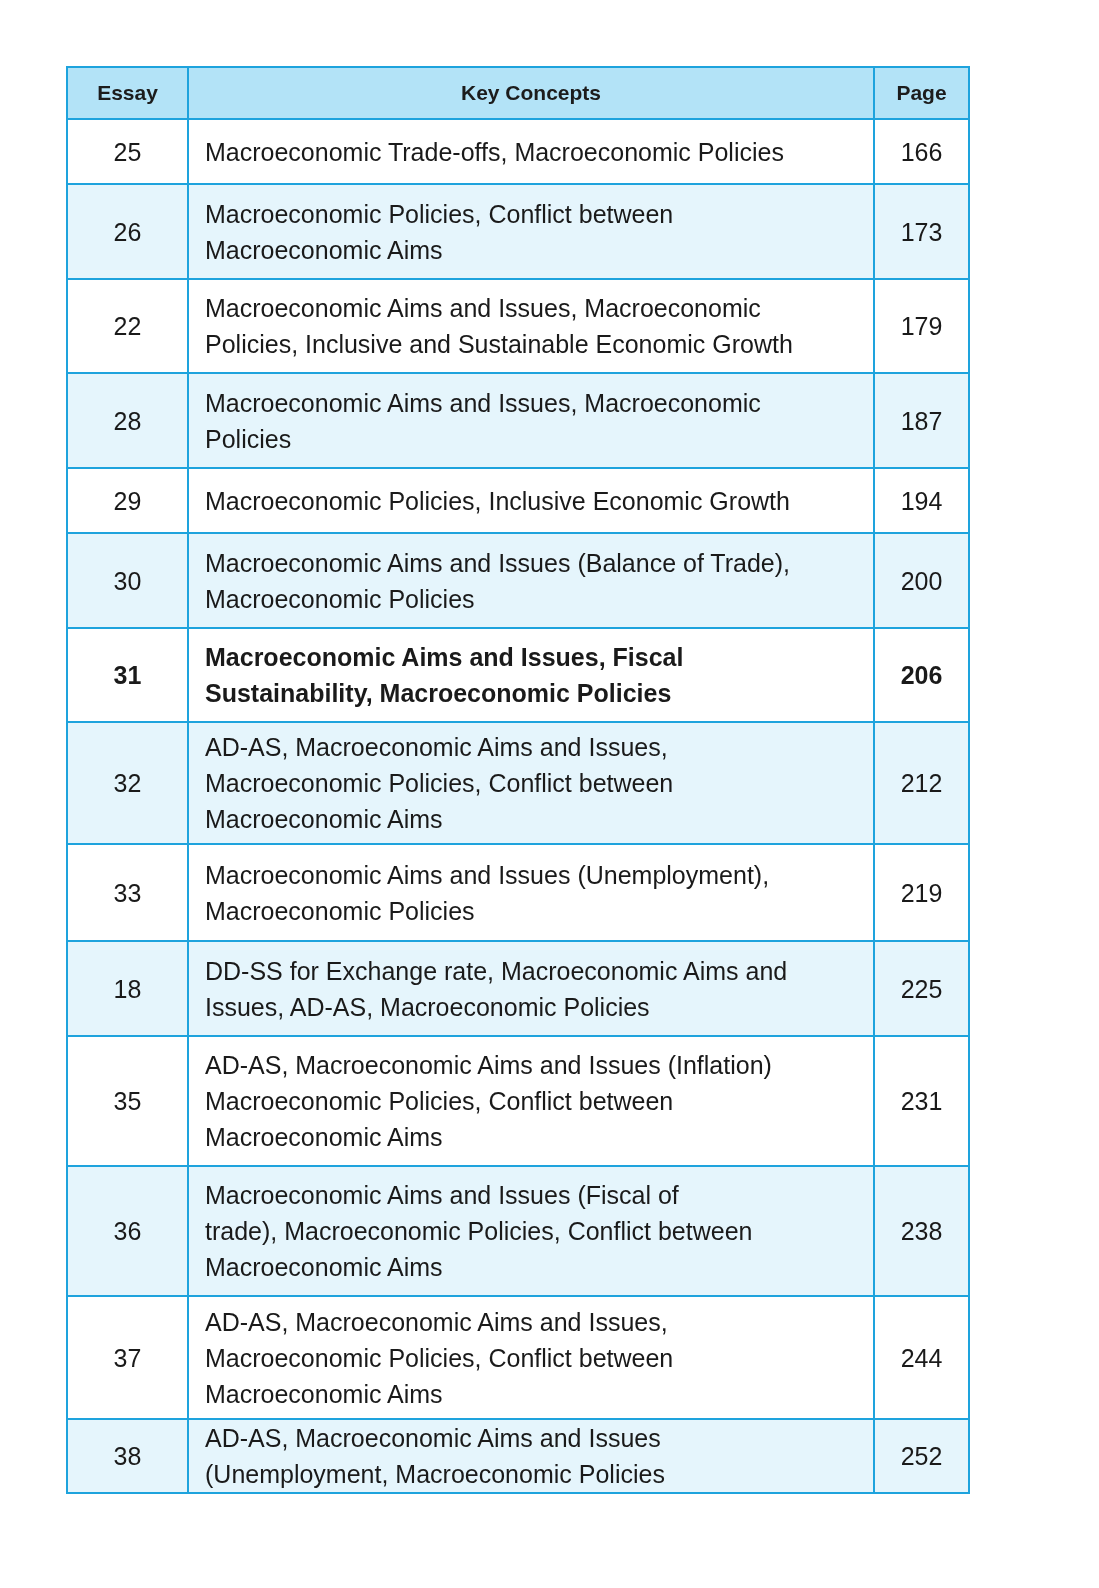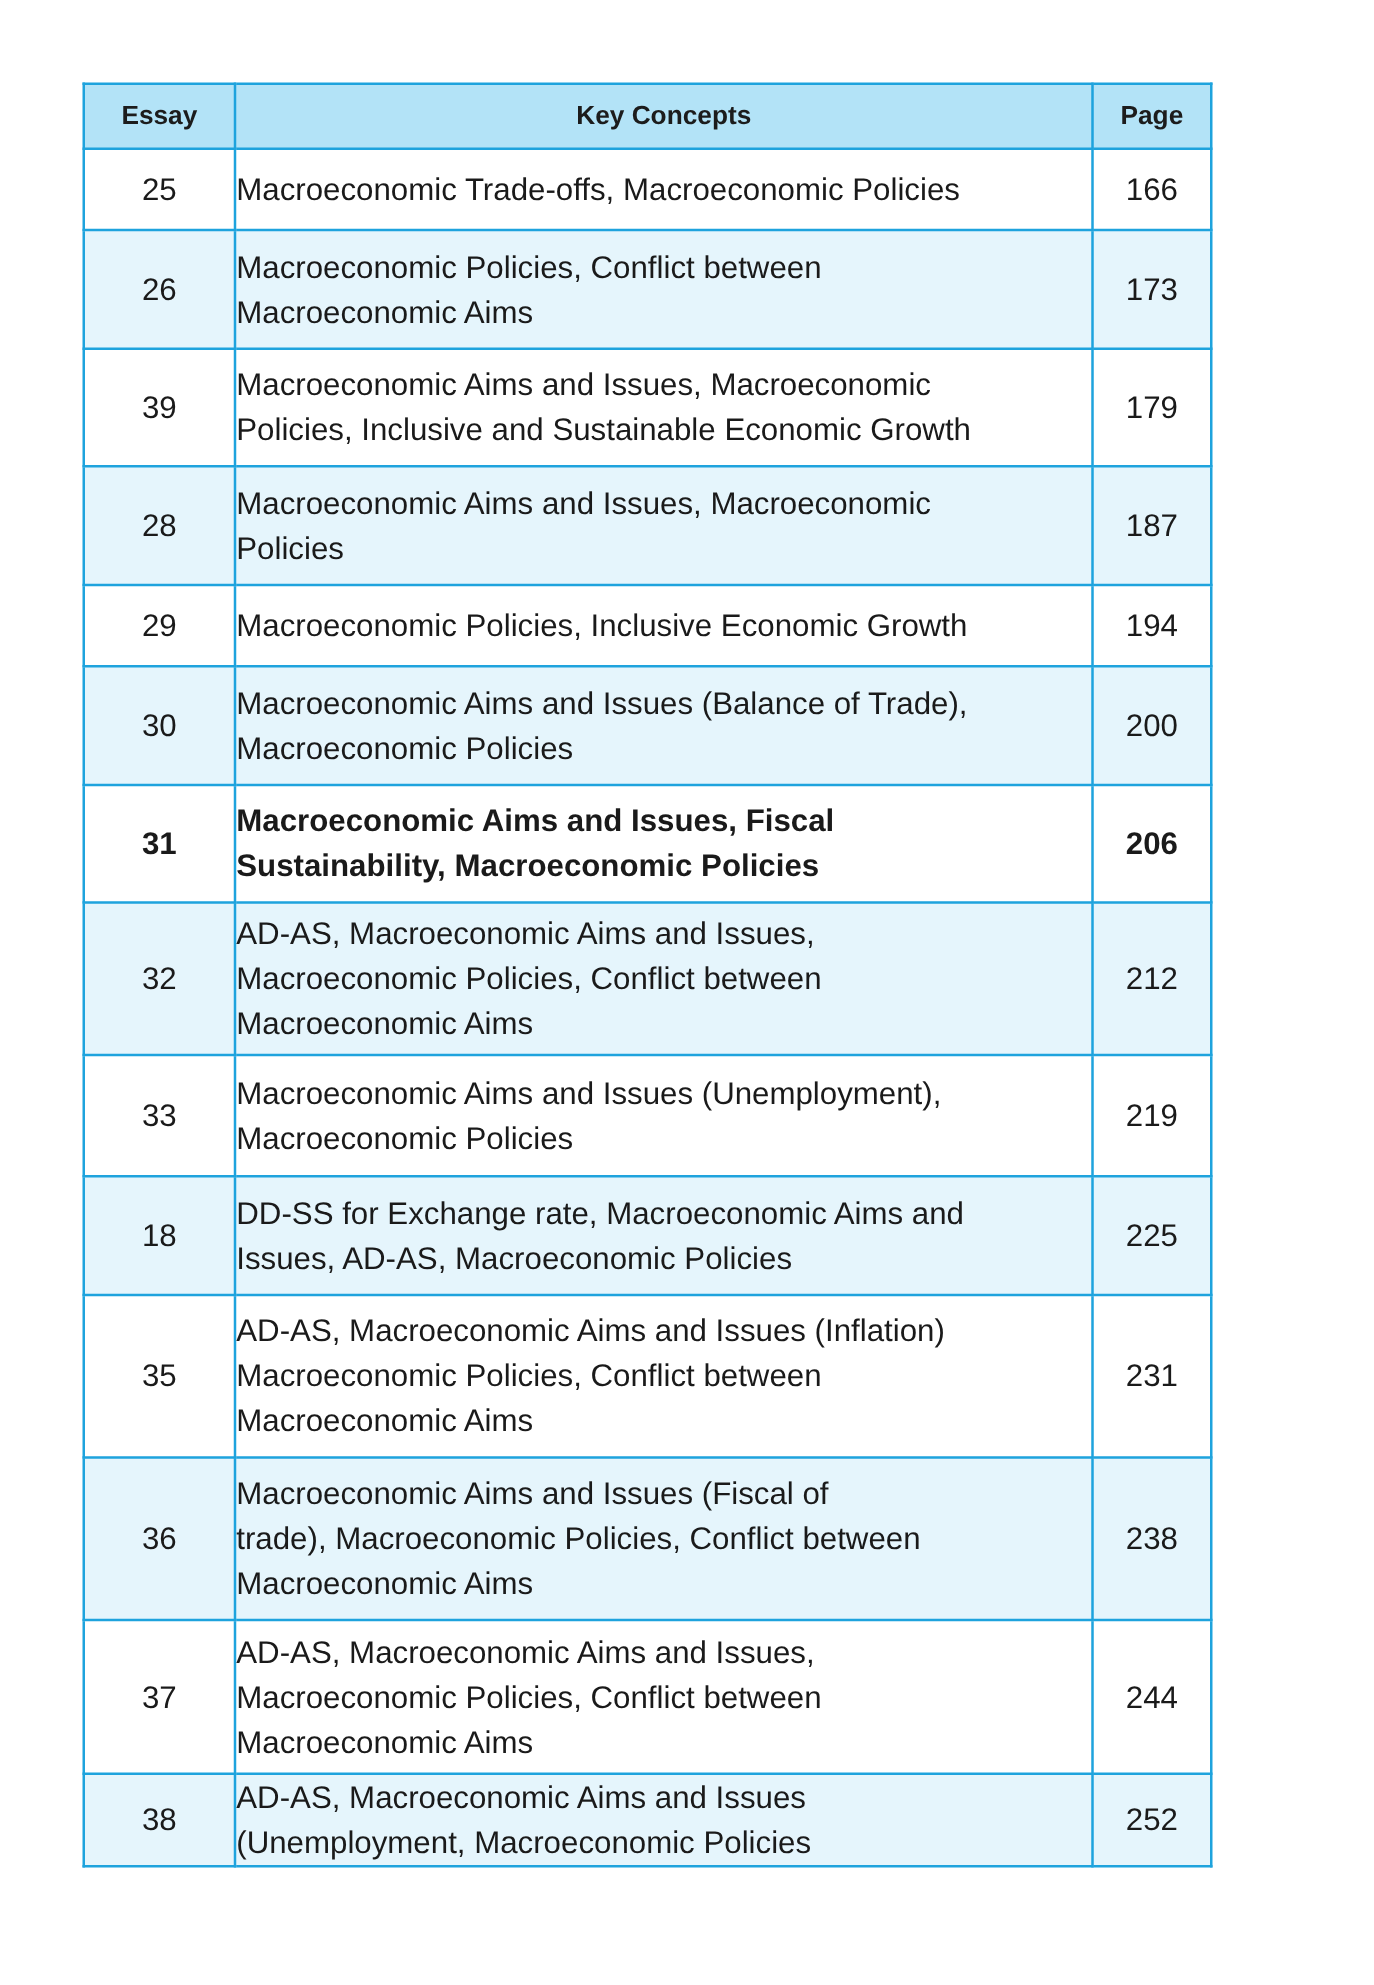--- a/index.html
+++ b/index.html
@@ -2,21 +2,21 @@
 <html><head>
 <meta charset="utf-8">
 <style>
   html, body { margin:0; padding:0; background:#ffffff; }
   body { width:1099px; height:1588px; position:relative; font-family:"Liberation Sans", sans-serif; color:#1a1a1a; }
   table { position:absolute; left:66px; top:66px; width:902px; border-collapse:collapse; table-layout:fixed; }
   td, th { border:2.5px solid #1ea3dd; padding:0; vertical-align:middle; }
   th { background:#b3e3f7; font-weight:bold; font-size:21px; height:50px; color:#1c1c1c; }
   td { font-size:25px; line-height:36px; }
   td.num { text-align:center;margin-left:29px; }
-  td.concepts { padding-right:10px;margin-left:21px; }
+  td.concepts { padding-left:16px; padding-right:10px;margin-left:21px; }
   tr.alt td { background:#e5f5fc; }
   .line { display:block; white-space:nowrap; }
 </style>
 </head>
 <body>
 
 <table>
   <colgroup>
     <col style="width:121px">
     <col style="width:686px">
@@ -39,21 +39,21 @@
       </tr>
       <tr class="alt" style="height: 95px;">
         <td class="num">26</td>
         <td class="concepts">
           <span class="line">Macroeconomic Policies, Conflict between</span>
           <span class="line">Macroeconomic Aims</span>
         </td>
         <td class="num">173</td>
       </tr>
       <tr style="height: 94px;">
-        <td class="num">39</td>
+        <td class="num">22</td>
         <td class="concepts">
           <span class="line">Macroeconomic Aims and Issues, Macroeconomic</span>
           <span class="line">Policies, Inclusive and Sustainable Economic Growth</span>
         </td>
         <td class="num">179</td>
       </tr>
       <tr class="alt" style="height: 95px; border-radius: 27px;">
         <td class="num">28</td>
         <td class="concepts">
           <span class="line">Macroeconomic Aims and Issues, Macroeconomic</span>

